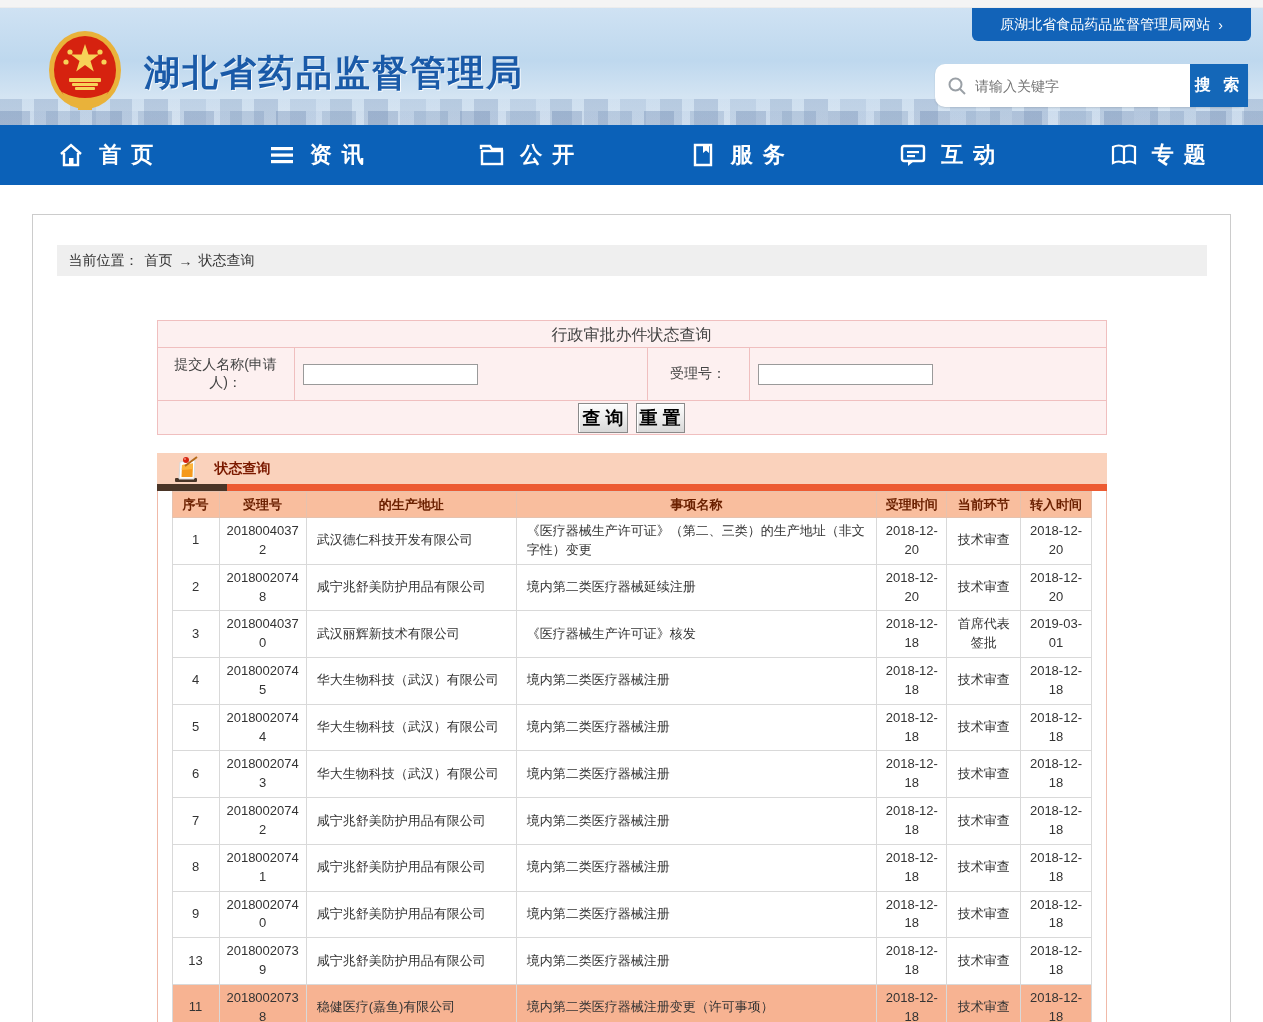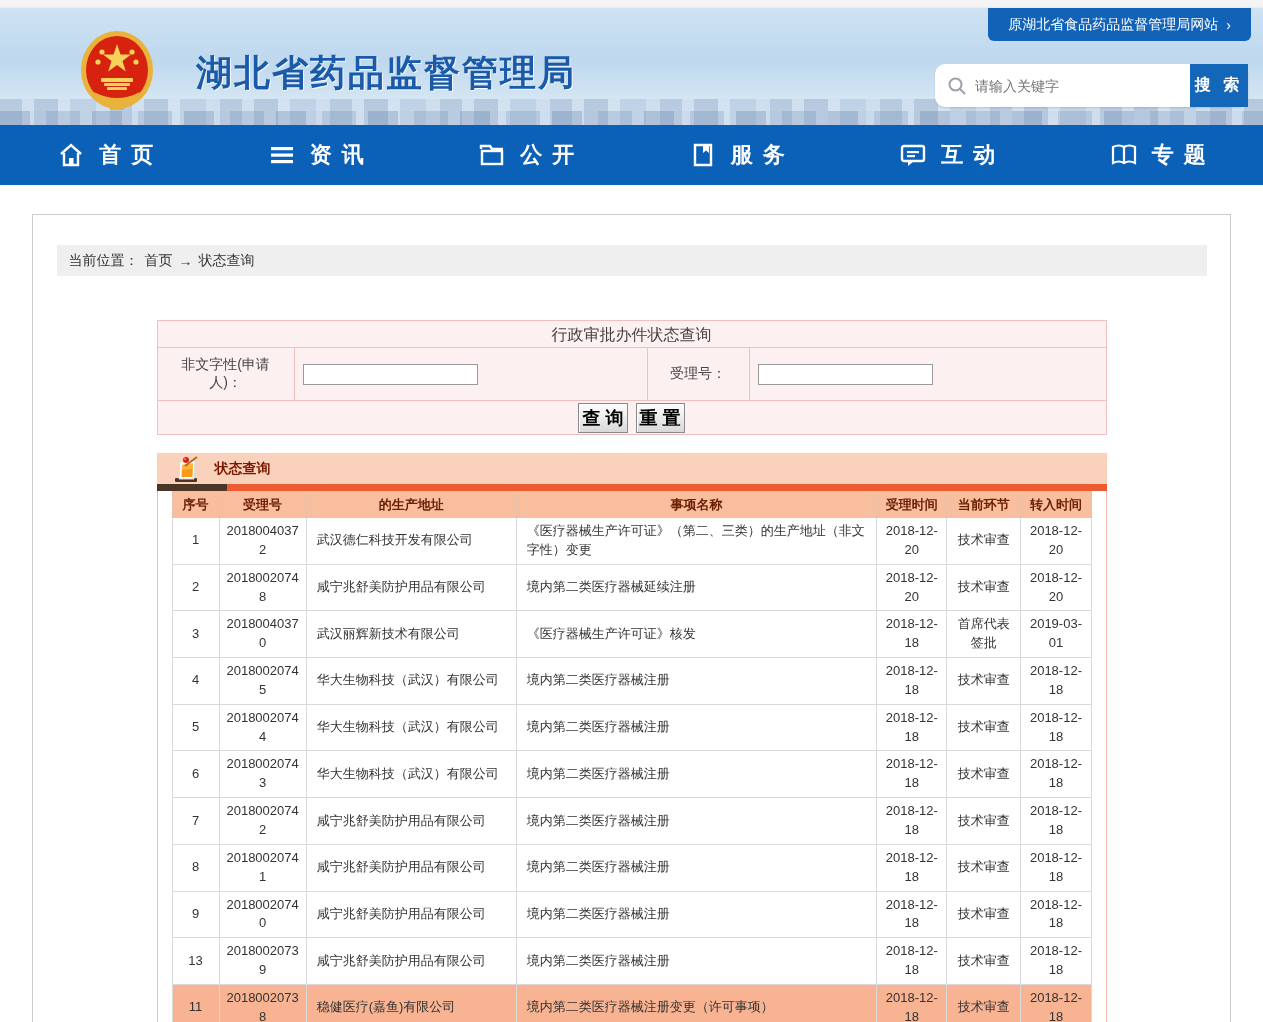--- a/index.html
+++ b/index.html
@@ -23,28 +23,28 @@
       rgba(110,140,180,.55) 0 22px, rgba(160,185,215,.25) 22px 34px,
       rgba(95,125,170,.5) 34px 58px, rgba(175,195,220,.2) 58px 70px,
       rgba(120,150,190,.45) 70px 96px, rgba(150,175,210,.25) 96px 110px);
   }
   .skyline2 {
     position:absolute; left:0; right:0; bottom:0; height:14px; opacity:.5;
     background:repeating-linear-gradient(90deg,
       rgba(90,120,165,.6) 0 30px, rgba(150,175,210,.25) 30px 46px,
       rgba(105,135,175,.55) 46px 80px, rgba(170,190,215,.2) 80px 92px);
   }
-  .brand { position:absolute; left:80px; top:22px; display:flex; align-items:center;gap:20px; }
+  .brand { position:absolute; left:48px; top:22px; display:flex; align-items:center; }
   .emblem { width:74px; height:86px; }
   .site-title {
     margin-left:22px; font-size:36px; font-weight:bold; letter-spacing:2px;
     color:var(--title-blue,#1a5aa8); text-shadow:1px 1px 0 rgba(255,255,255,.8);
   }
   .old-site-banner {
-    position:absolute; top:0; right:12px; height:33px; padding:0 20px;
+    position:absolute; top:0; right:12px; height:33px; padding:0 28px;
     background:var(--banner-blue,#1263b8); color:#fff; font-size:14px;
     display:flex; align-items:center; gap:8px; border-radius:0 0 6px 6px; cursor:pointer;
   }
   .search-bar {
     position:absolute; top:56px; right:15px; width:313px; height:43px;
     background:#fff; display:flex; align-items:center; box-shadow:0 1px 2px rgba(0,0,0,.12);border-radius:10px;
   }
   .search-icon { margin:0 8px 0 12px; flex:0 0 auto; }
   .search-input {
     flex:1; border:none; outline:none; font-size:14px; color:#444; height:100%;
@@ -231,21 +231,21 @@
   <div class="breadcrumb">
     <span>当前位置：</span>
     <span class="link">首页</span>
     <span>→</span>
     <span>状态查询</span>
   </div>
 
   <section class="query-form">
     <div class="qf-title">行政审批办件状态查询</div>
     <div class="qf-fields">
-      <div class="qf-cell qf-label1">非文字性(申请人)：</div>
+      <div class="qf-cell qf-label1">提交人名称(申请人)：</div>
       <div class="qf-cell qf-input1">
         <input type="text" value="" style="">
       </div>
       <div class="qf-cell qf-label2">受理号：</div>
       <div class="qf-cell qf-input2">
         <input type="text" value="" style="">
       </div>
     </div>
     <div class="qf-buttons">
       <button class="classic-btn">查 询</button>

